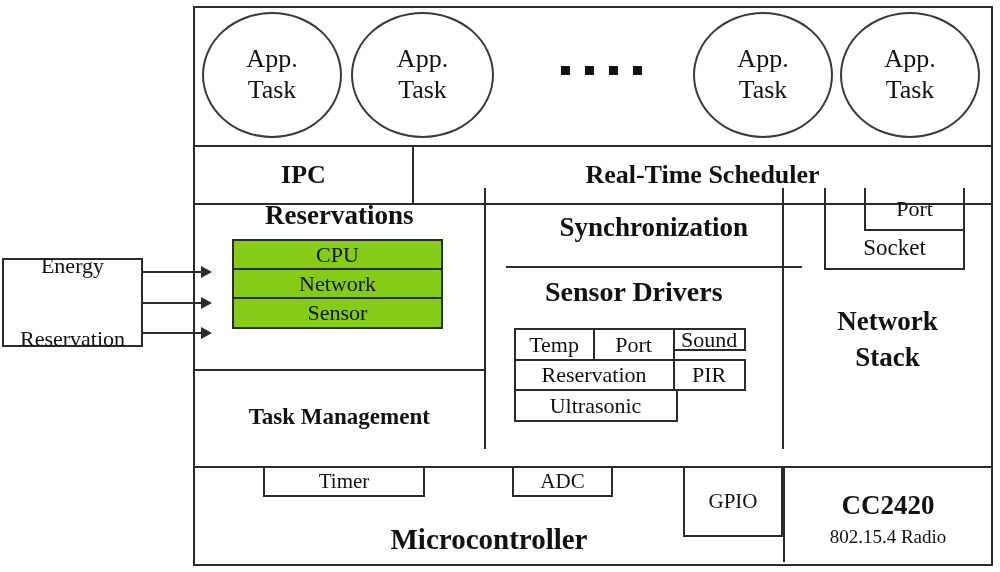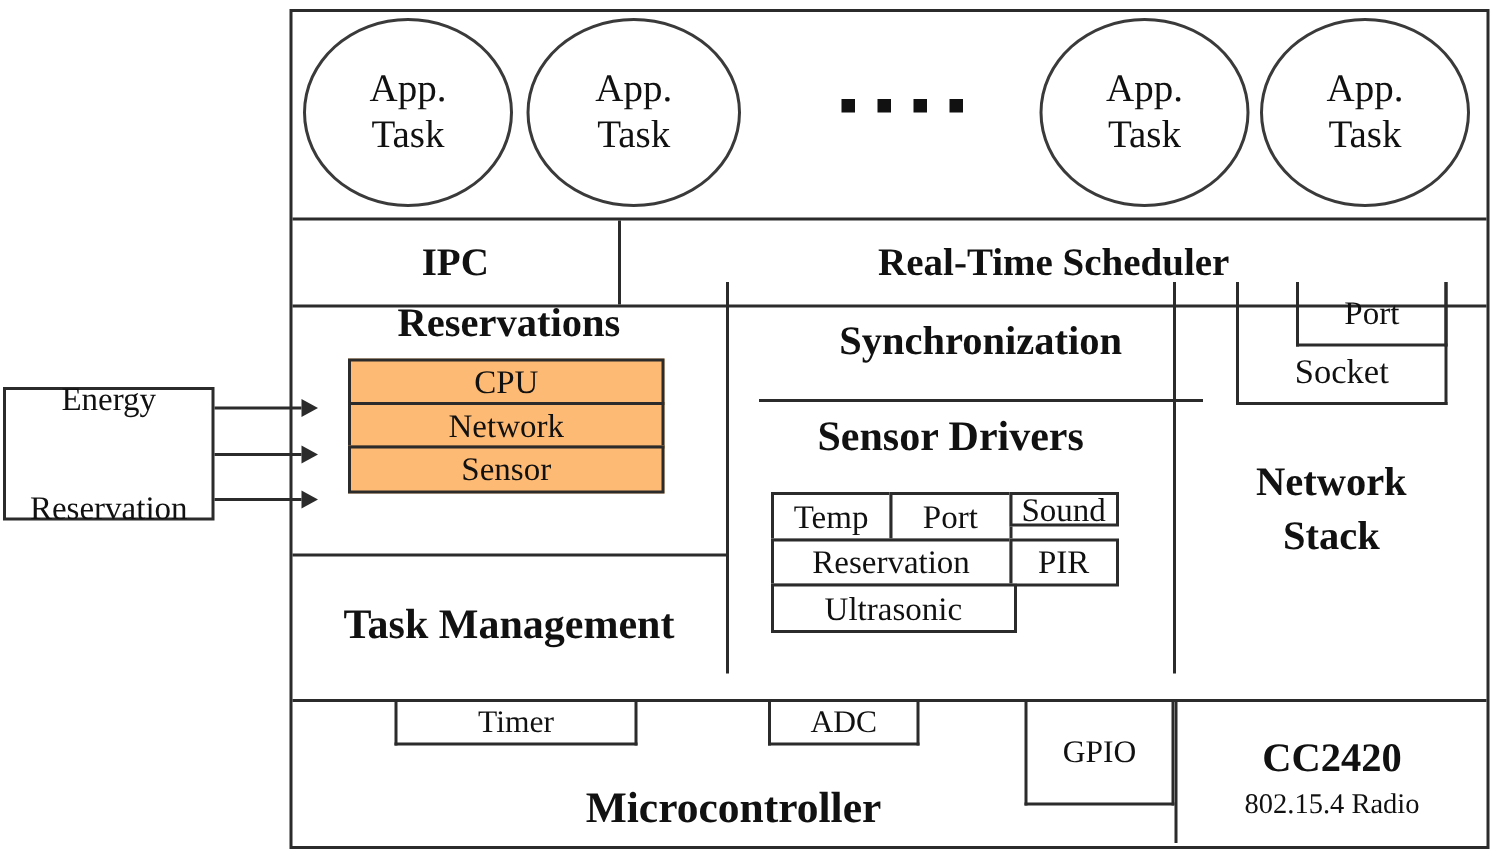--- a/index.html
+++ b/index.html
@@ -26,22 +26,22 @@
   .ipc-cell{width:217px;height:100%;font-size:26px;}
   .sched-cell{flex:1;height:100%;border-left:2px solid #2b2b2b;font-size:26px;}
 
   
   .middle{left:0;top:180px;width:796px;height:261px;display:flex;}
   .left-col{width:290px;height:100%;border-right:2px solid #2b2b2b;position:relative;}
   .mid-col{width:298px;height:100%;border-right:2px solid #2b2b2b;position:relative;}
   .right-col{width:208px;height:100%;position:relative;}
 
   .res-title{left:0;top:12px;width:100%;font-size:27px;}
-  .res-cell{left:37px;width:211px;height:31px;border:2px solid #2b2b2b;font-size:22px;background:#fdba74;text-align:right;}
-  .tm-area{left:0;top:181px;width:100%;height:80px;border-top:2px solid #2b2b2b;font-size:28px;padding-top:14px;}
+  .res-cell{left:37px;width:211px;height:31px;border:2px solid #2b2b2b;font-size:22px;background:#84cc16;text-align:right;}
+  .tm-area{left:0;top:181px;width:100%;height:80px;border-top:2px solid #2b2b2b;font-size:23px;padding-top:14px;}
 
   .sync-box{left:0;top:0;width:100%;height:80px;border-bottom:2px solid #2b2b2b;font-size:27px;margin-left:20px;}
   .sd-title{left:0;top:88px;width:100%;font-size:28px;}
   .sg-cell{border:2px solid #2b2b2b;font-size:22px;background:#fff;}
 
   .socket-box{left:40px;top:0;width:141px;height:82px;border:2px solid #2b2b2b;border-top:none;}
   .socket-label{left:0;bottom:2px;width:100%;height:36px;font-size:23px;}
   .port-box{left:60px;top:0;width:101px;height:43px;border:2px solid #2b2b2b;border-top:none;font-size:22px;margin-left:20px;}
   .ns-label{left:0;top:115px;width:100%;font-size:27px;line-height:1.35;}
 

